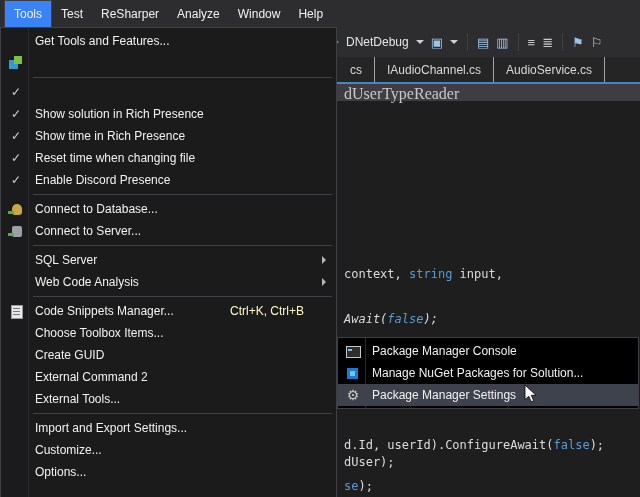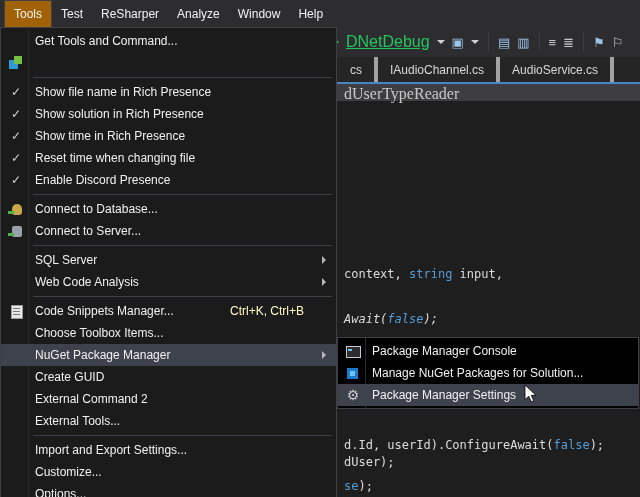--- a/index.html
+++ b/index.html
@@ -6,35 +6,35 @@
   body{
     width:640px;height:497px;position:relative;overflow:hidden;
     background:#1e1e1e;
     font-family:"Liberation Sans", sans-serif;
     -webkit-font-smoothing:antialiased;
   }
   
   .menubar{position:absolute;top:0;left:0;right:0;height:27px;background:#2d2d30;
     display:flex;align-items:stretch;padding-left:4px;font-size:12px;color:#f1f1f1;z-index:15;}
   .mb-item{padding:0 9px;display:flex;align-items:center;cursor:default;}
-  .mb-item.open{background:#a16207;border:1px solid #3f3f46;border-bottom:none;}
+  .mb-item.open{background:#3b82f6;border:1px solid #3f3f46;border-bottom:none;}
   
   .toolbar{position:absolute;top:27px;left:0;right:0;height:30px;background:#2d2d30;z-index:5;}
   .tb-inner{position:absolute;left:330px;top:0;height:30px;display:flex;align-items:center;gap:7px;}
   .play{width:0;height:0;border-left:9px solid #3fbd4e;border-top:6px solid transparent;border-bottom:6px solid transparent;}
-  .dbg-label{color:#22c55e;font-size:16px;text-decoration:underline;}
+  .dbg-label{color:#e5e5e5;font-size:12px;}
   .caret{width:0;height:0;border-top:4px solid #d0d0d0;border-left:4px solid transparent;border-right:4px solid transparent;}
   .tb-ico{font-size:13px;line-height:1;color:#9cc3e5;}
   .tb-ico.alt{color:#c8c8c8;}
   .tb-sep{width:1px;height:18px;background:#3f3f46;margin:0 2px;}
   
   .tabstrip{position:absolute;top:57px;left:0;right:0;height:25px;background:#252526;
     border-bottom:2px solid #4786c5;z-index:4;}
   .tabs{position:absolute;left:338px;top:0;height:25px;display:flex;}
-  .tab{display:flex;align-items:center;padding:0 12px;font-size:12px;color:#d8d8d8;border-right:4px solid #a3a3a3;cursor:default;}
+  .tab{display:flex;align-items:center;padding:0 12px;font-size:12px;color:#d8d8d8;border-right:1px solid #a3a3a3;cursor:default;}
   
   .navbar{position:absolute;top:84px;left:0;right:0;height:17px;background:#3e3e42;z-index:3;}
   .navbar .crumb{position:absolute;left:344px;top:1px;font-size:16px;color:#c8c8c8;font-family:Liberation Serif, serif;}
   
   .editor{position:absolute;top:101px;left:0;right:0;bottom:0;background:#1e1e1e;z-index:1;}
   .codeline{position:absolute;left:344px;font-family:"DejaVu Sans Mono", monospace;font-size:12px;white-space:pre;}
   .pl{color:#dcdcdc;}
   .kw{color:#569cd6;}
   
   .menu{position:absolute;top:27px;left:0;width:337px;height:478px;background:#1b1b1c;
@@ -118,29 +118,28 @@
   <div class="editor">
     <div class="codeline" style="top:166px;"><span class="pl">context, </span><span class="kw">string</span><span class="pl"> input,</span></div>
     <div class="codeline" style="top:211px;font-style:italic;"><span class="pl">Await(</span><span class="kw">false</span><span class="pl">);</span></div>
     <div class="codeline" style="top:337px;"><span class="pl">d.Id, userId).ConfigureAwait(</span><span class="kw">false</span><span class="pl">);</span></div>
     <div class="codeline" style="top:354px;"><span class="pl">dUser);</span></div>
     <div class="codeline" style="top:378px;"><span class="kw">se</span><span class="pl">);</span></div>
   </div>
 
   <div class="menu">
     <div class="mi">
-        <span>Get Tools and Command...</span>
+        <span>Get Tools and Features...</span>
       </div>
     <div class="mi">
         <span class="ico ext"></span>
       </div>
     <div class="msep"></div>
     <div class="mi">
         <span class="check">✓</span>
-        <span>Show file name in Rich Presence</span>
       </div>
     <div class="mi">
         <span class="check">✓</span>
         <span>Show solution in Rich Presence</span>
       </div>
     <div class="mi">
         <span class="check">✓</span>
         <span>Show time in Rich Presence</span>
       </div>
     <div class="mi">
@@ -171,24 +170,20 @@
       </div>
     <div class="msep"></div>
     <div class="mi">
         <span class="ico snip"></span>
         <span>Code Snippets Manager...</span>
         <span class="shortcut">Ctrl+K, Ctrl+B</span>
       </div>
     <div class="mi">
         <span>Choose Toolbox Items...</span>
       </div>
-    <div class="mi hl">
-        <span>NuGet Package Manager</span>
-        <span class="sub-arrow"></span>
-      </div>
     <div class="mi">
         <span>Create GUID</span>
       </div>
     <div class="mi">
         <span>External Command 2</span>
       </div>
     <div class="mi">
         <span>External Tools...</span>
       </div>
     <div class="msep"></div>

